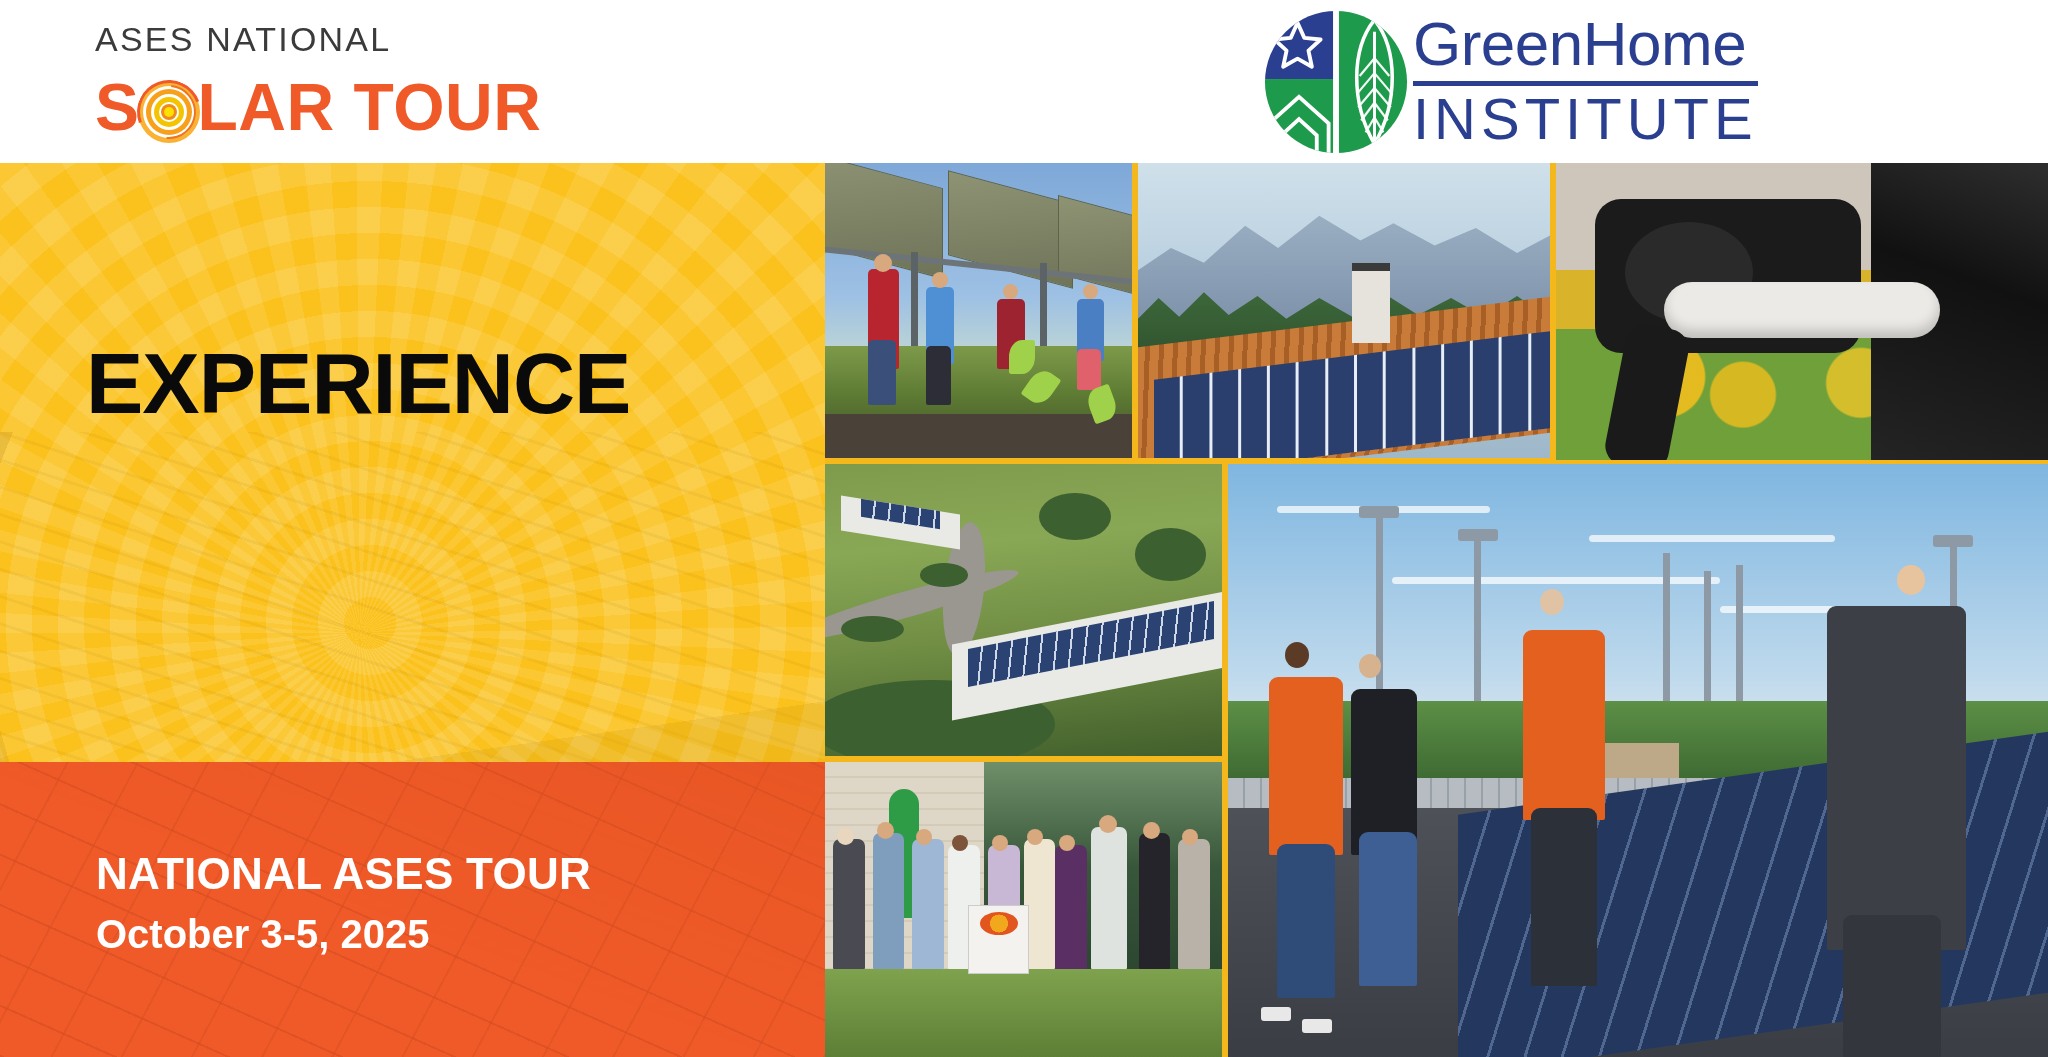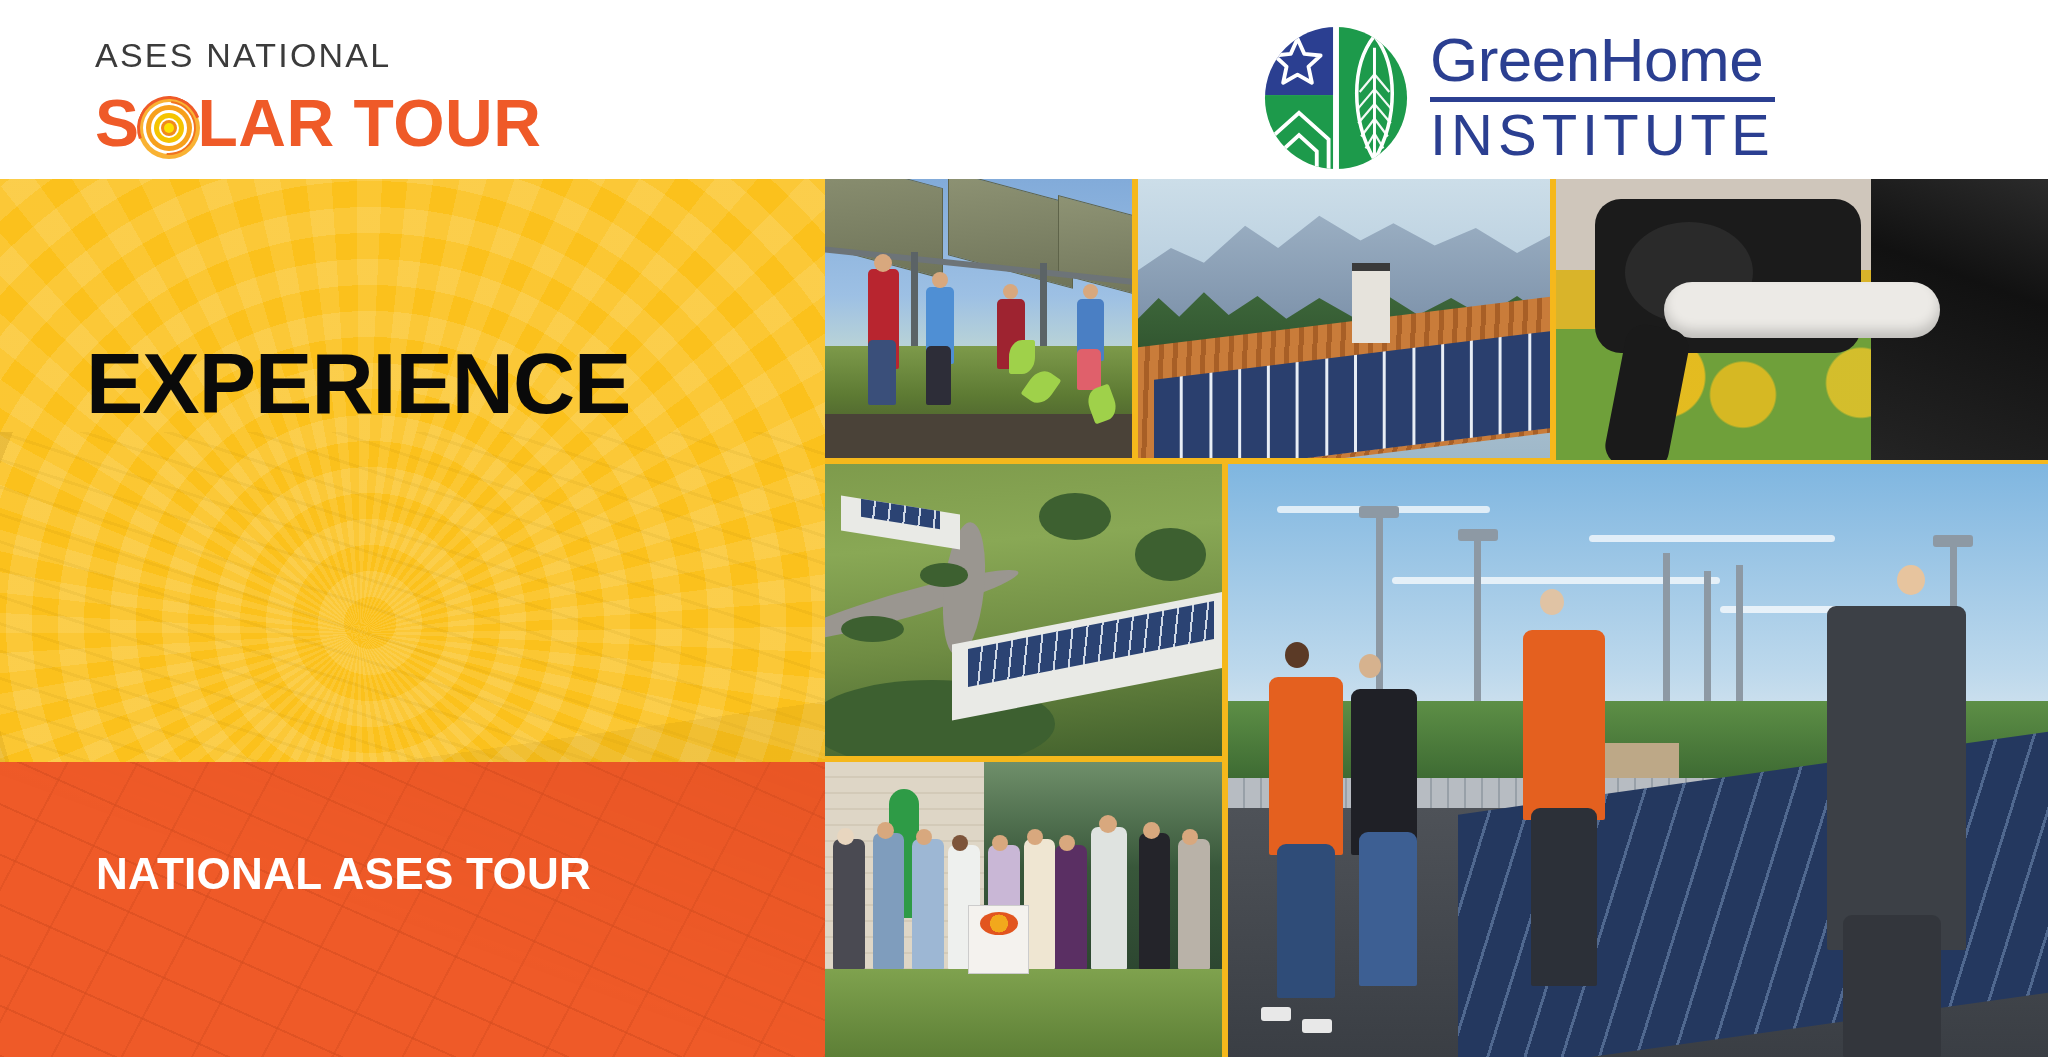--- a/index.html
+++ b/index.html
@@ -1,20 +1,20 @@
 <!DOCTYPE html>
 <html><head>
 <meta charset="utf-8">
 <style>
   html,body{margin:0;padding:0;background:#fff;}
   body{width:2048px;height:1057px;overflow:hidden;font-family:"Liberation Sans",sans-serif;}
   .banner{position:relative;width:2048px;height:1057px;overflow:hidden;background:#fff;}
 
   
-  .header{position:absolute;left:0;top:16px;width:2048px;height:163px;background:#fff;z-index:30;}
+  .header{position:absolute;left:0;top:0;width:2048px;height:163px;background:#fff;z-index:30;}
 
   
   .ases{position:absolute;left:95px;top:22px;}
   .ases-top{font-size:34px;font-weight:400;letter-spacing:2.2px;color:#3b3b3b;
             line-height:1;font-family:"Liberation Sans",sans-serif;}
   .ases-bot{position:relative;font-size:66px;font-weight:700;letter-spacing:0.5px;
             color:#ef5a28;line-height:1;margin-top:18px;white-space:nowrap;}
   .sunmark{display:inline-block;width:62px;height:62px;position:relative;
            vertical-align:-13px;margin:0 -2px;}
   .sunmark i{position:absolute;border-radius:50%;display:block;}
@@ -27,21 +27,21 @@
   .r7{inset:23px;background:#f08a1c;}
   .r8{inset:26px;background:#fde100;}
   .sun-arc{position:absolute;inset:-1px;border-radius:50%;
            border:3px solid #ef5a28;border-right-color:transparent;border-bottom-color:transparent;
            transform:rotate(25deg);}
   .sun-arc2{position:absolute;inset:4px;border-radius:50%;
            border:2px solid #f0731f;border-left-color:transparent;border-top-color:transparent;
            transform:rotate(-40deg);}
 
   
-  .ghi{position:absolute;left:1262px;top:8px;display:flex;align-items:center;gap:20px;}
+  .ghi{position:absolute;left:1262px;top:8px;display:flex;align-items:center;gap:3px;}
   .ghi-mark{width:148px;height:148px;position:relative;}
   .ghi-words{padding-bottom:4px;}
   .ghi-l1{font-size:62px;font-weight:400;color:#2b3f91;line-height:1.02;letter-spacing:-0.5px;}
   .ghi-rule{height:5px;background:#2b3f91;margin:5px 0 4px;}
   .ghi-l2{font-size:58px;font-weight:400;color:#2b3f91;line-height:1;letter-spacing:5px;}
 
   
   .left-yellow{position:absolute;left:0;top:163px;width:825px;height:599px;
                background:#fbc11c;overflow:hidden;}
   .left-orange{position:absolute;left:0;top:762px;width:825px;height:295px;
@@ -234,20 +234,21 @@
   <div class="headline">
     <div>EXPERIENCE</div>
   </div>
 
   <div class="left-orange">
     <div class="opanel"></div>
   </div>
 
   <div class="bottomtext">
     <div class="bt1">NATIONAL ASES TOUR</div>
+    <div class="bt2">October 3-5, 2025</div>
   </div>
 
   <div class="grid">
 
     <div class="ph p-garden">
       <div class="sky-a"></div>
       <div class="trk" style="left:-8%;top:2%;width:46%;height:30%;transform:skewY(15deg)"></div>
       <div class="trk" style="left:40%;top:8%;width:40%;height:28%;transform:skewY(15deg)"></div>
       <div class="trk" style="left:76%;top:16%;width:36%;height:26%;transform:skewY(15deg)"></div>
       <div class="beam" style="left:-5%;top:34%;width:112%;transform:rotate(6deg)"></div>

